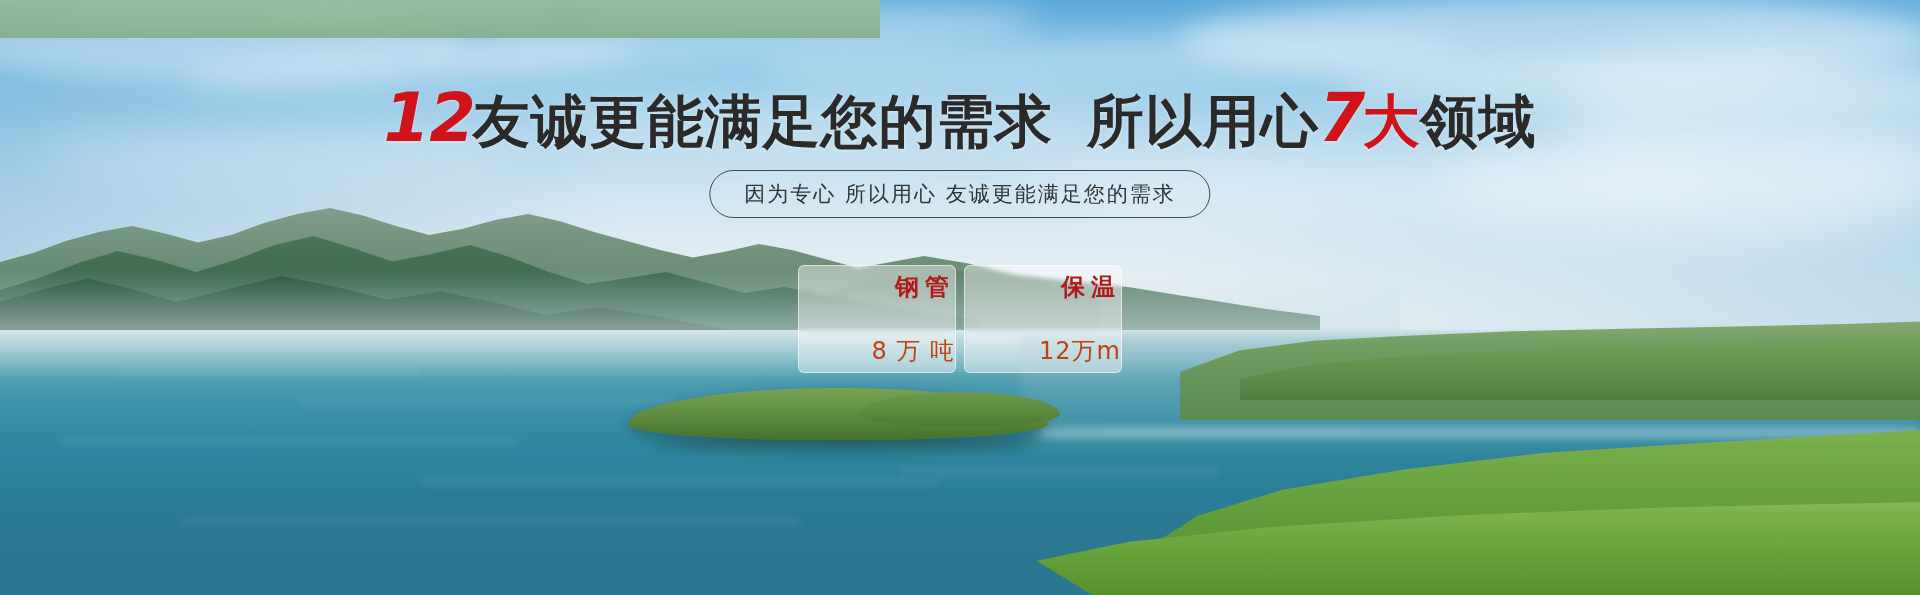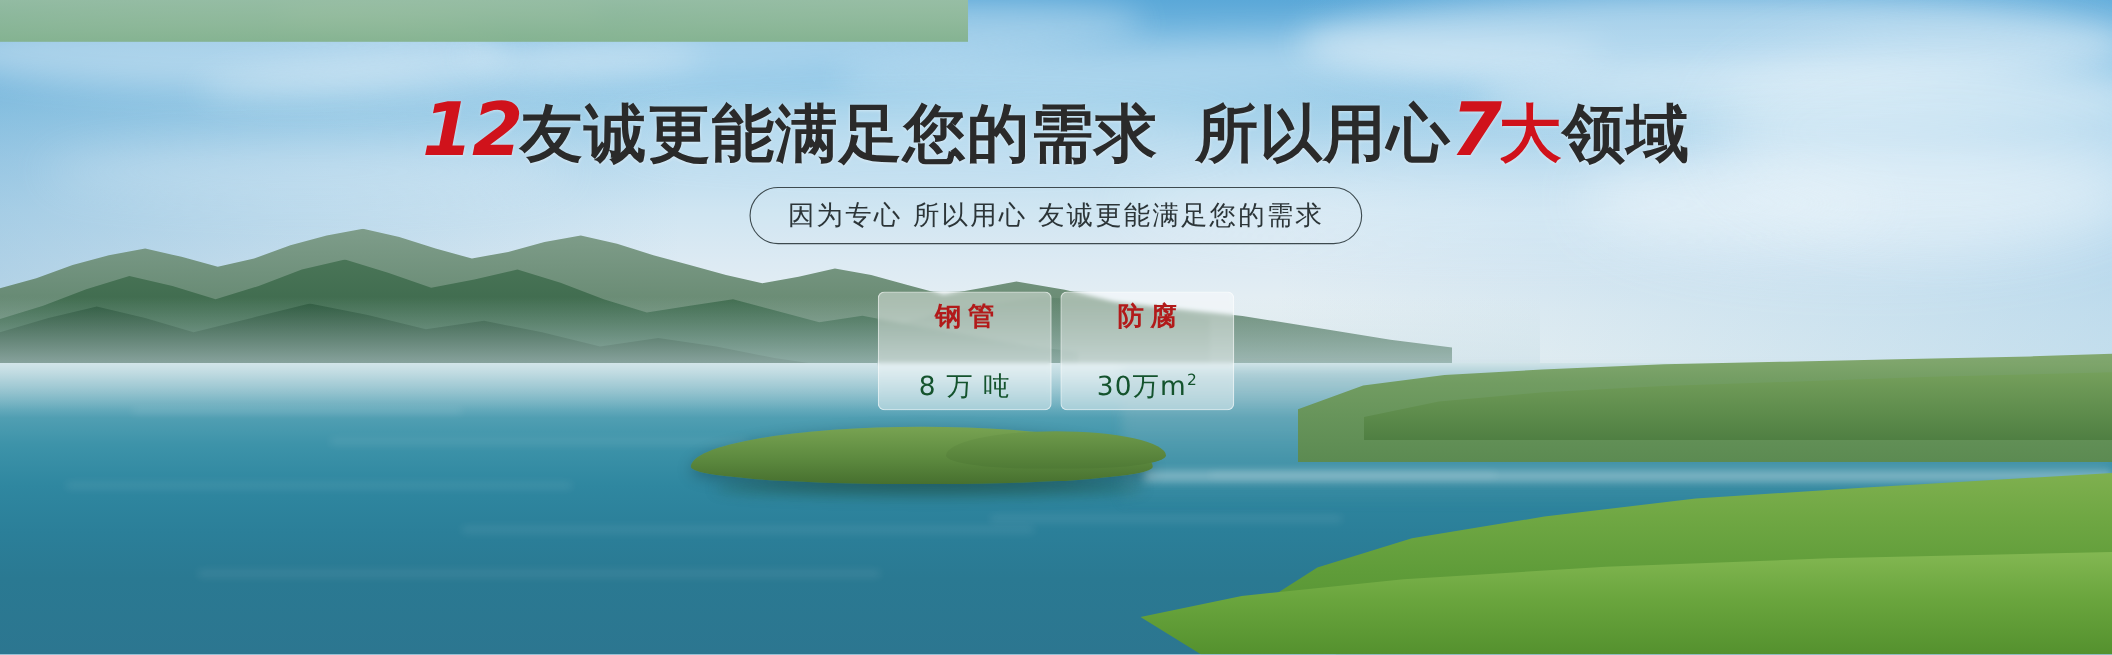--- a/index.html
+++ b/index.html
@@ -201,21 +201,21 @@
 
   
   .pill {
     position:absolute;
     left:50%; top:170px;
     transform:translateX(-50%);
     padding:9px 34px;
     border:1.6px solid #3d4a4f;
     border-radius:26px;
     font-family:"DejaVu Sans","Liberation Sans", sans-serif;
-    font-size:24px;
+    font-size:21px;
     letter-spacing:2px;
     color:#2c3538;
     white-space:nowrap;
     background:rgba(255,255,255,0.04);
   }
 
   
   .cards {
     position:absolute;
     left:50%; top:265px;
@@ -225,36 +225,36 @@
   }
   .card {
     width:158px;
     height:108px;
     border-radius:6px;
     background:rgba(255,255,255,0.42);
     border:1px solid rgba(255,255,255,0.55);
     backdrop-filter:blur(2px);
     display:flex;
     flex-direction:column;
-    align-items:center;
+    align-items:flex-end;
     justify-content:center;
     gap:12px;
   }
   .card .c-title {
     font-family:"DejaVu Sans","Liberation Sans", sans-serif;
     font-size:24px;
     font-weight:bold;
     color:#b21a1a;
     letter-spacing:6px;
     text-indent:6px;
   }
   .card .c-val {
     font-family:"DejaVu Sans","Liberation Sans", sans-serif;
     font-size:24px;
-    color:#14532d;
+    color:#c2410c;
     letter-spacing:1px;
     margin-top:20px;
   }
   .card .c-val sup { font-size:14px; vertical-align:super; }
 </style>
 </head>
 <body>
 
 <div id="banner">
 
@@ -311,21 +311,21 @@
 
   <div class="pill">因为专心 所以用心  友诚更能满足您的需求</div>
 
   <div class="cards">
 
     <div class="card">
       <div class="c-title">钢管</div>
       <div class="c-val"><span>8 万 吨</span><sup></sup></div>
     </div>
 
+
     <div class="card">
-      <div class="c-title">防腐</div>
-      <div class="c-val"><span>30万m</span><sup>2</sup></div>
+      <div class="c-title">保温</div>
+      <div class="c-val"><span>12万m</span><sup></sup></div>
     </div>
 
-
   </div>
 
 </div>
 
 </body></html>

